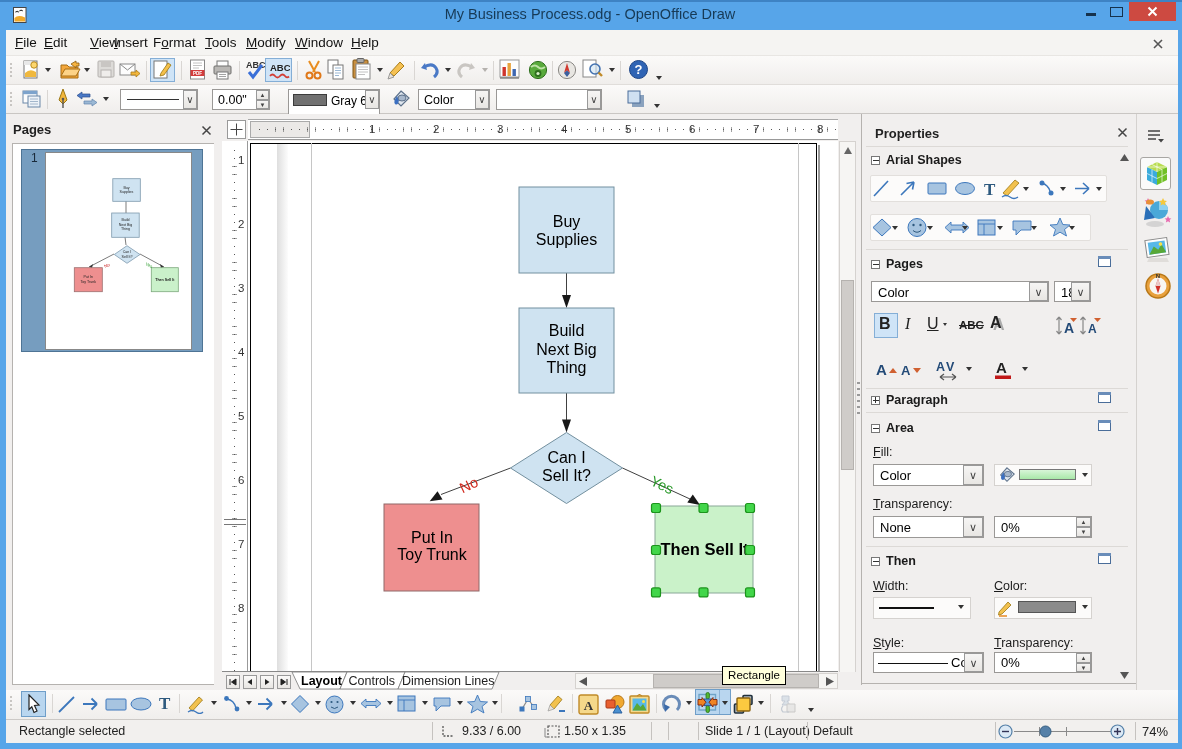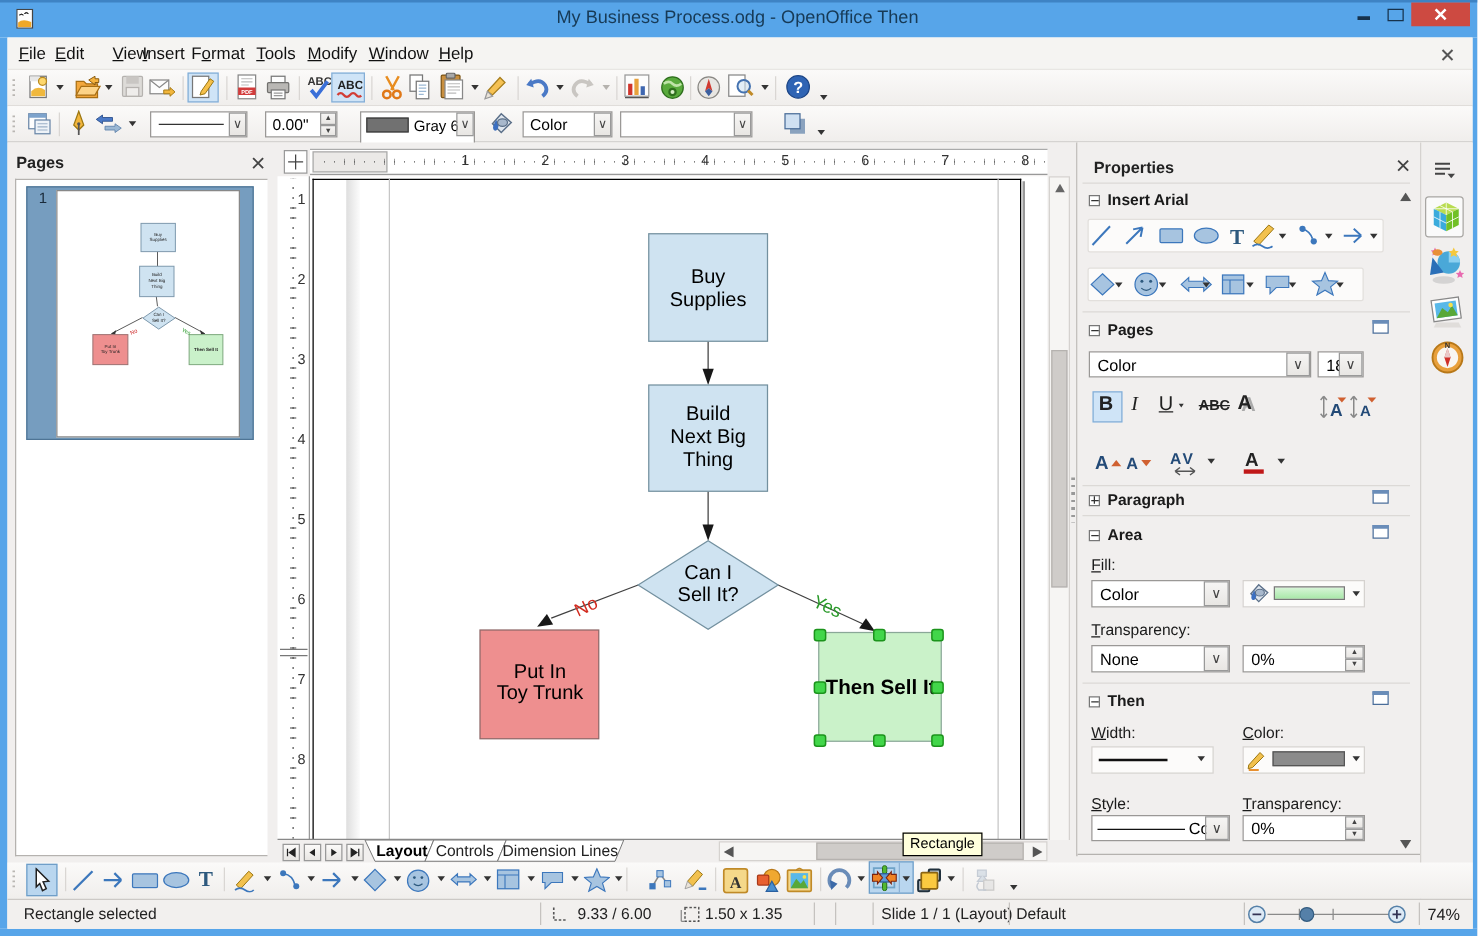--- a/index.html
+++ b/index.html
@@ -20,21 +20,21 @@
 <div class="abs" style="left:0;top:30px;width:6px;height:713px;background:#57a5e9;"></div>
 <div class="abs" style="left:1178px;top:30px;width:4px;height:713px;background:#57a5e9;"></div>
 <div class="abs" style="left:0;top:743px;width:1182px;height:6px;background:#57a5e9;"></div>
 
 <div class="abs" style="left:0;top:0;width:1182px;height:2px;background:#3e83c4;"></div>
 <svg class="abs" style="left:13px;top:7px;" width="14" height="16" viewBox="0 0 14 16">
   <rect x="0.5" y="0.5" width="12.5" height="15" fill="#fdfdfd" stroke="#444" stroke-width="1"></rect>
   <path d="M1.5 11 Q5 7.5 12 10.5 L12 14.5 L1.5 14.5 Z" fill="#f0a828"></path>
   <path d="M2.5 5 q1.6 -1.6 3.2 0 q-1.6 -0.8 -3.2 0 M6.5 3.8 q1.6 -1.6 3.2 0 q-1.6 -0.8 -3.2 0" stroke="#222" fill="#222" stroke-width="0.7"></path>
 </svg>
-<div class="abs" style="left:300px;top:6px;width:580px;height:18px;text-align:center;font-size:14.5px;color:#173a56;">My Business Process.odg - OpenOffice Then</div>
+<div class="abs" style="left:300px;top:6px;width:580px;height:18px;text-align:center;font-size:14.5px;color:#173a56;">My Business Process.odg - OpenOffice Draw</div>
 <div class="abs" style="left:1086px;top:13px;width:10px;height:2.5px;background:#16324c;"></div>
 <div class="abs" style="left:1110px;top:7px;width:13px;height:10px;border:1.8px solid #16324c;background:transparent;"></div>
 <div class="abs" style="left:1129px;top:2px;width:47px;height:19px;background:#cd4a41;"></div>
 <svg class="abs" style="left:1145px;top:4px;" width="15" height="15" viewBox="0 0 15 15">
   <path d="M3.5 3.5 L11.5 11.5 M11.5 3.5 L3.5 11.5" stroke="#fff" stroke-width="2"></path>
 </svg>
 
 <div class="abs" style="left:6px;top:30px;width:1172px;height:26px;background:#f5f4f2;border-bottom:1px solid #e8e6e3;"></div>
 <div id="menubar" class="abs" style="left:0;top:35px;height:18px;width:1182px;font-size:13.5px;color:#111;">
   <span class="abs" style="left:15px;"><u>F</u>ile</span>
@@ -449,21 +449,21 @@
   <div class="abs" style="left:861px;top:114px;width:1px;height:571px;background:#b5b2af;"></div>
   <div class="abs" style="left:862px;top:114px;width:274px;height:570px;background:#f1efee;border-bottom:1px solid #b5b2af;"></div>
   <div class="abs" style="left:875px;top:126px;font-size:13px;font-weight:bold;color:#222;">Properties</div>
   <svg class="abs" style="left:1117px;top:127px;" width="11" height="11" viewBox="0 0 11 11">
       <path d="M1.5 1.5 L9.5 9.5 M9.5 1.5 L1.5 9.5" stroke="#444" stroke-width="1.5"></path>
     </svg>
   <div class="abs" style="left:866px;top:146px;width:262px;height:1px;background:#dcd9d6;"></div>
 
   <div class="abs" style="left:871px;top:156px;width:9px;height:9px;border:1px solid #777;background:#fff;"></div>
   <div class="abs" style="left:872.5px;top:159.5px;width:6px;height:1px;background:#333;"></div>
-  <div class="abs" style="left:886px;top:153px;font-size:12.5px;font-weight:bold;color:#1a1a1a;">Insert Arial</div>
+  <div class="abs" style="left:886px;top:153px;font-size:12.5px;font-weight:bold;color:#1a1a1a;">Arial Shapes</div>
   <div class="abs" style="left:870px;top:175px;width:237px;height:27px;background:#fcfbfa;border:1px solid #e2dfdc;border-radius:2px;"></div>
   <svg class="abs" style="left:870px;top:175px;" width="237" height="27" viewBox="0 0 237 27">
     <path d="M4 21 L18 6" stroke="#3c77bc" stroke-width="1.6"></path>
     <path d="M31 20 L44 7 M44 7 L36.5 8.5 M44 7 L42.5 14.5" stroke="#3c77bc" stroke-width="1.6" fill="none"></path>
     <rect x="58" y="8" width="18" height="11" rx="1" fill="#a7c4e0" stroke="#3c77bc"></rect>
     <ellipse cx="95" cy="13.5" rx="9.5" ry="6" fill="#a7c4e0" stroke="#3c77bc"></ellipse>
     <text x="114" y="20" font-family="Liberation Serif" font-size="17" font-weight="bold" fill="#2d597e">T</text>
     <path d="M133 18 L145 5 L149 8 L137 21 Z" fill="#f2c14e" stroke="#9c7712" stroke-width="0.8"></path>
     <path d="M132 22 q4 -3 8 0 q4 3 8 0" stroke="#3c77bc" stroke-width="1.3" fill="none"></path>
     <circle cx="172" cy="8" r="2.5" fill="#3c77bc"></circle>

